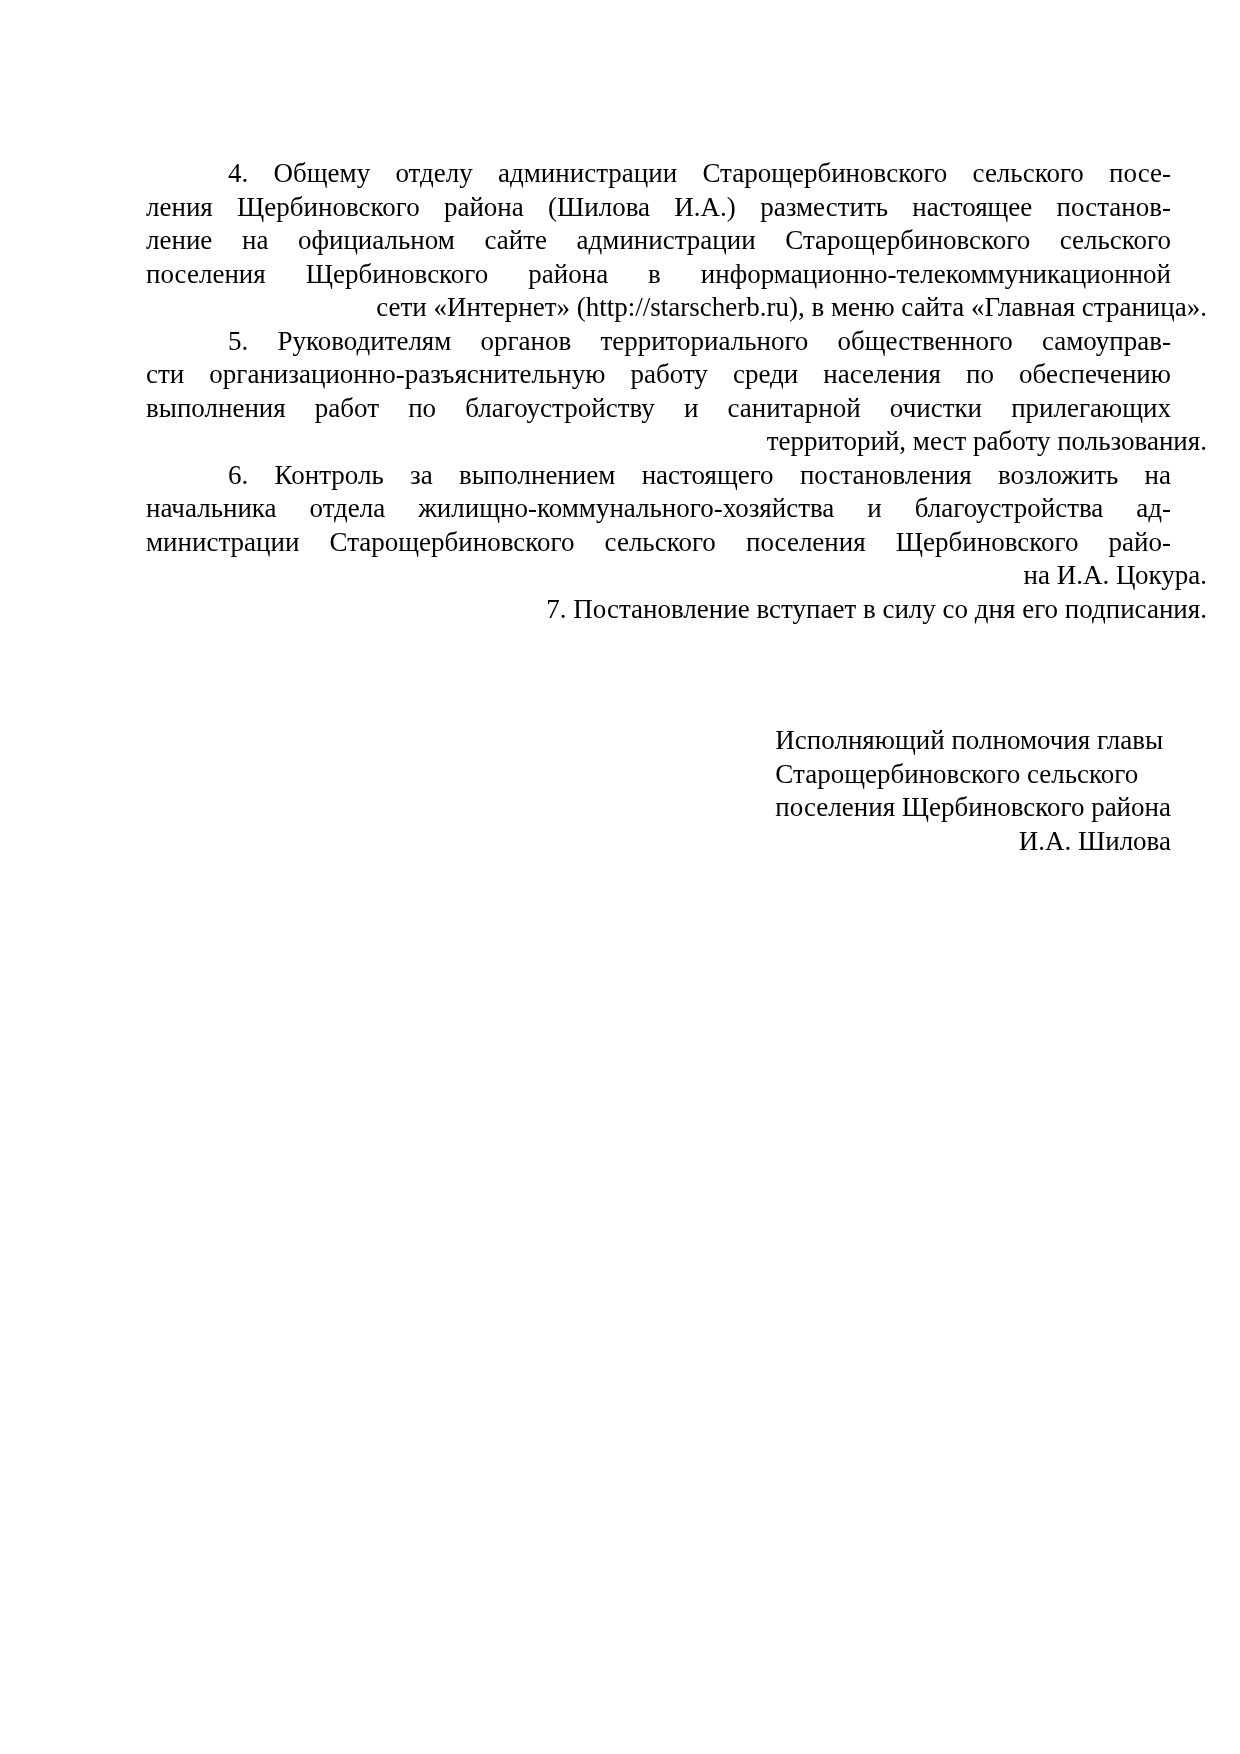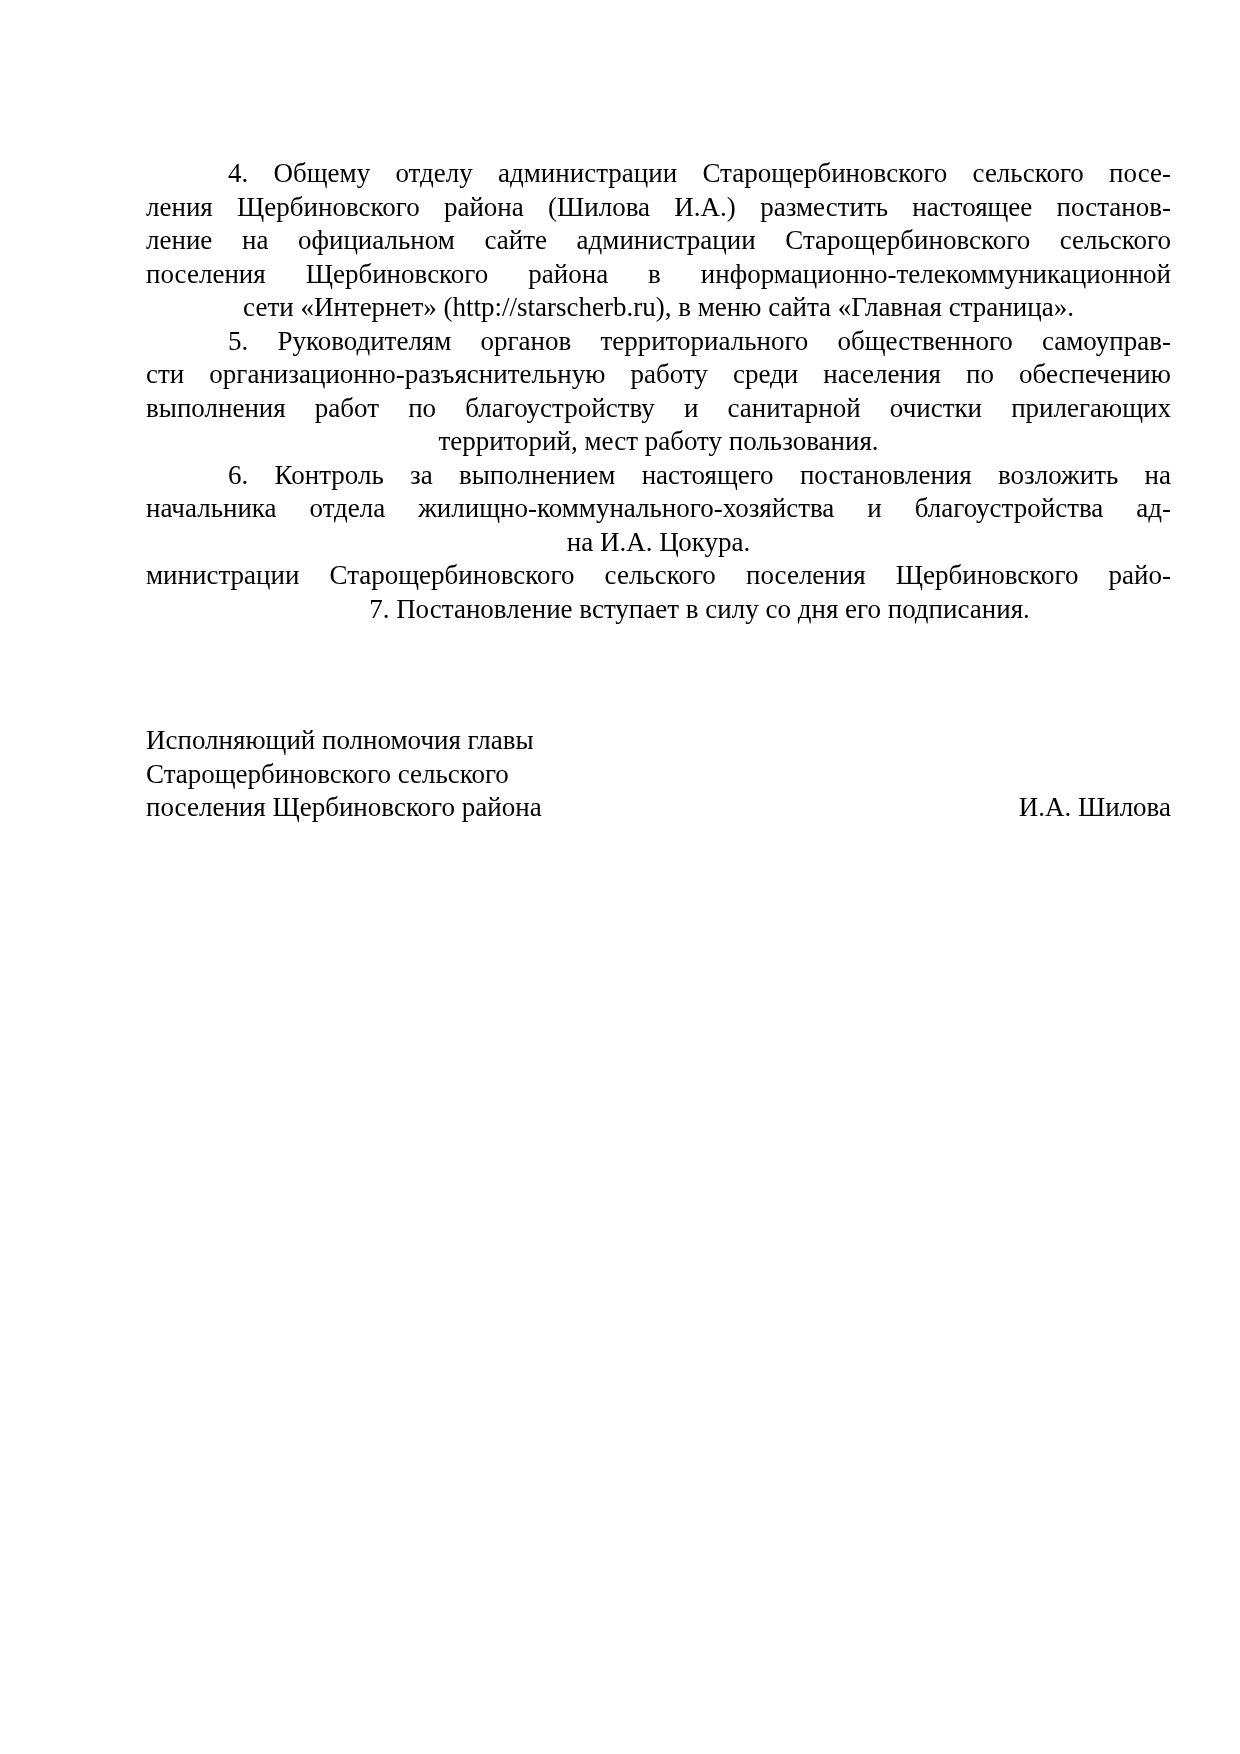--- a/index.html
+++ b/index.html
@@ -32,31 +32,33 @@
     }
     
     .line.just {
       white-space: normal;
       text-align: justify;
       text-align-last: justify;
     }
     
     .line.last {
       white-space: nowrap;
-      text-align: center;
+      text-align: right;
+      margin-left: 36px;
     }
     
     .line.indent {
       text-indent: 82px;
     }
     .signature {
       margin-top: 98px;
       display: flex;
       justify-content: space-between;
       align-items: flex-end;
+      flex-direction: column;
     }
     .signature .sig-left .line {
       text-align: left;
     }
     .signature .sig-name {
       text-align: center;
       white-space: nowrap;
     }
   </style>
 </head>
@@ -76,22 +78,22 @@
     <div class="paragraph">
       <div class="line just indent">5. Руководителям органов территориального общественного самоуправ-</div>
       <div class="line just">сти организационно-разъяснительную работу среди населения по обеспечению</div>
       <div class="line just">выполнения работ по благоустройству и санитарной очистки прилегающих</div>
       <div class="line last">территорий, мест работу пользования.</div>
     </div>
 
     <div class="paragraph">
       <div class="line just indent">6. Контроль за выполнением настоящего постановления возложить на</div>
       <div class="line just">начальника отдела жилищно-коммунального-хозяйства и благоустройства ад-</div>
+      <div class="line just">министрации Старощербиновского сельского поселения Щербиновского райо-</div>
       <div class="line last">на И.А. Цокура.</div>
-      <div class="line just">министрации Старощербиновского сельского поселения Щербиновского райо-</div>
     </div>
 
     <div class="paragraph">
       <div class="line last indent">7. Постановление вступает в силу со дня его подписания.</div>
     </div>
 
     <div class="signature">
       <div class="sig-left">
         <div class="line">Исполняющий полномочия главы</div>
         <div class="line">Старощербиновского сельского</div>

